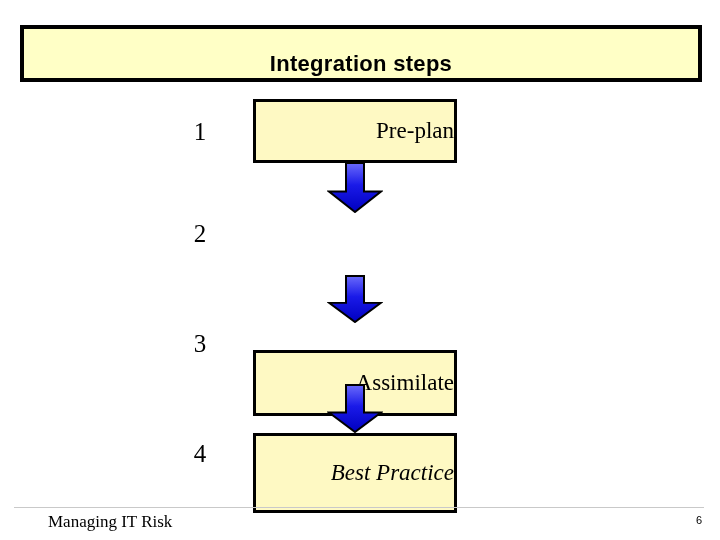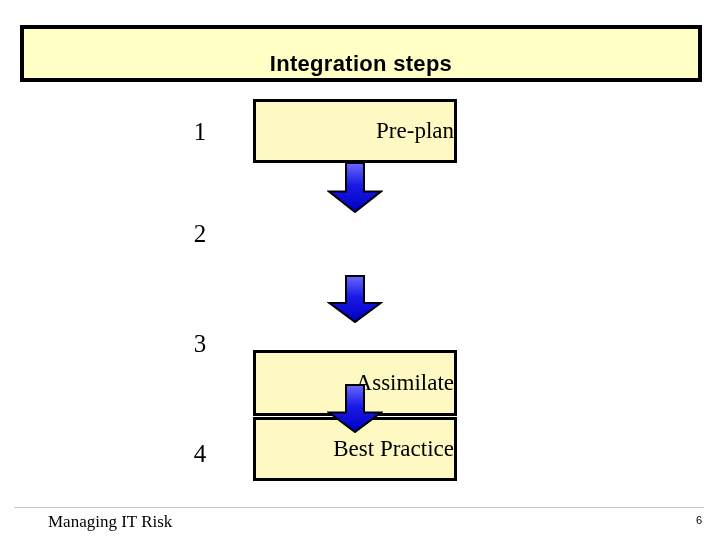--- a/index.html
+++ b/index.html
@@ -65,21 +65,21 @@
     justify-content: flex-end;
   }
   .step-box .box-label {
     font-family: "Liberation Serif", serif;
     font-size: 23px;
     color: #000000;
   }
   #box-1 { top: 99px;  height: 64px; }
   #box-2 { top: 213px; height: 63px; }
   #box-3 { top: 309px; height: 66px; margin-top: 41px; }
-  #box-4 { top: 417px; height: 64px; }
+  #box-4 { top: 433px; height: 80px; font-style: italic; }
 
   
   .arrow {
     position: absolute;
     left: 327px;
     width: 56px;
   }
   #arrow-1 { top: 162px; height: 51px; }
   #arrow-2 { top: 275px; height: 48px; }
   #arrow-3 { top: 384px; height: 49px; }

